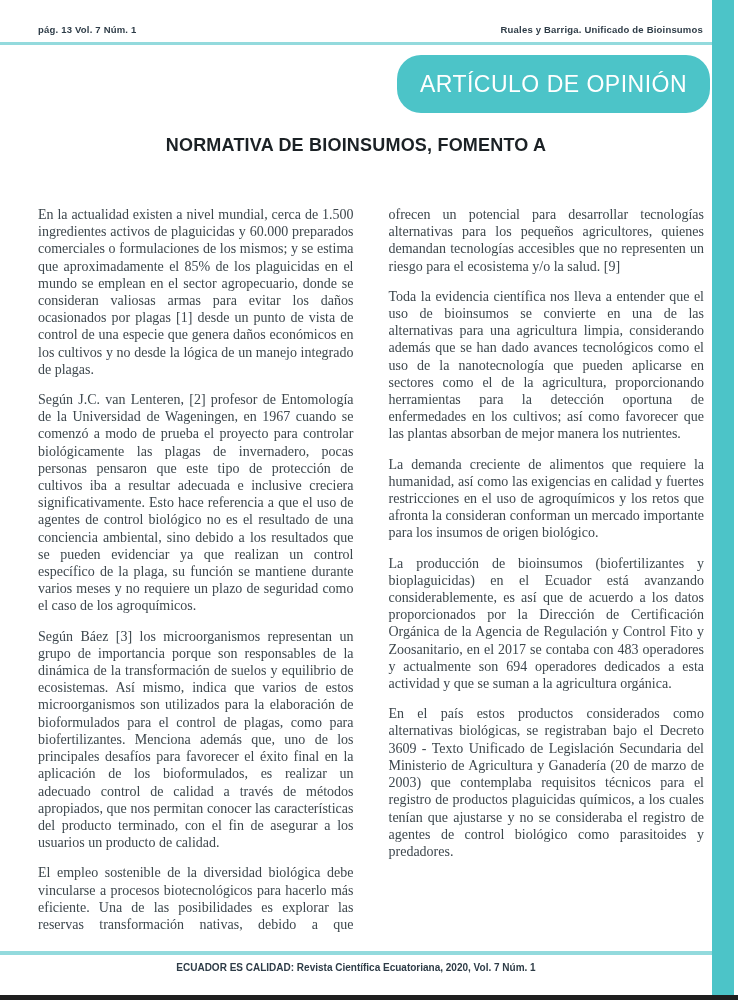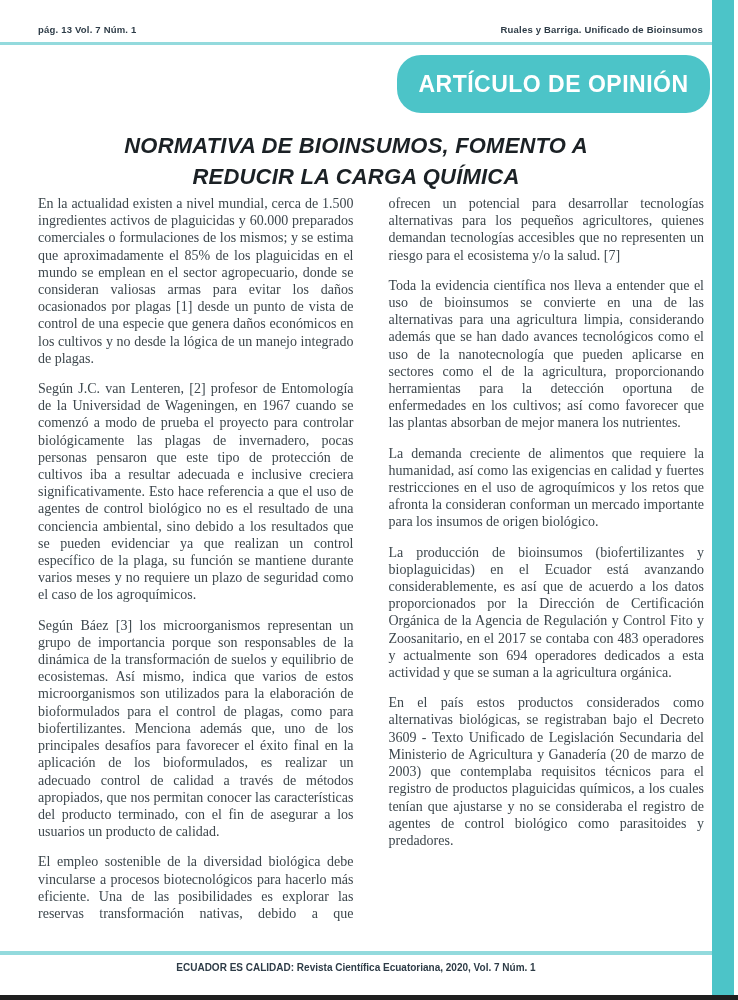--- a/index.html
+++ b/index.html
@@ -38,40 +38,39 @@
   }
   .banner {
     position: absolute;
     top: 55px; left: 397px;
     width: 313px; height: 58px;
     background: var(--accent, #4cc4c8);
     display: flex;
     align-items: center;
     justify-content: center;
     color: #ffffff;
-    font-weight: bold;
+    font-weight: normal;
     font-size: 23px;
     letter-spacing: 0.5px;
     border-radius: 24px;
   }
   .title {
     position: absolute;
     top: 130px; left: 30px;
     width: 652px;
     text-align: center;
     font-weight: bold;
-    font-size: 22px;
+    font-size: 18px;
     line-height: 31px;
     color: #1b2125;
     letter-spacing: 0.2px;
-    font-style: italic;
   }
   .body-cols {
     position: absolute;
-    top: 195px; left: 38px;
+    top: 206px; left: 38px;
     width: 666px;
     display: flex;
     gap: 35px;
   }
   .col { flex: 1 1 0; }
   .col p {
     font-family: "Liberation Serif", serif;
     font-size: 14px;
     line-height: 17.2px;
     text-align: justify;
@@ -114,32 +113,31 @@
   <div class="rule-top"></div>
 
   <div class="side-stripe"></div>
 
   <div class="banner">
     <span>ARTÍCULO DE OPINIÓN</span>
   </div>
 
   <h1 class="title">
     <div>NORMATIVA DE BIOINSUMOS, FOMENTO A</div>
-    <div>REDUCIR LA CARGA QUÍMICA</div>
   </h1>
 
   <div class="body-cols">
     <div class="col">
       <p>En la actualidad existen a nivel mundial, cerca de 1.500 ingredientes activos de plaguicidas y 60.000 preparados comerciales o formulaciones de los mismos; y se estima que aproximadamente el 85% de los plaguicidas en el mundo se emplean en el sector agropecuario, donde se consideran valiosas armas para evitar los daños ocasionados por plagas [1] desde un punto de vista de control de una especie que genera daños económicos en los cultivos y no desde la lógica de un manejo integrado de plagas.</p>
       <p>Según J.C. van Lenteren, [2] profesor de Entomología de la Universidad de Wageningen, en 1967 cuando se comenzó a modo de prueba el proyecto para controlar biológicamente las plagas de invernadero, pocas personas pensaron que este tipo de protección de cultivos iba a resultar adecuada e inclusive creciera significativamente. Esto hace referencia a que el uso de agentes de control biológico no es el resultado de una conciencia ambiental, sino debido a los resultados que se pueden evidenciar ya que realizan un control específico de la plaga, su función se mantiene durante varios meses y no requiere un plazo de seguridad como el caso de los agroquímicos.</p>
       <p>Según Báez [3] los microorganismos representan un grupo de importancia porque son responsables de la dinámica de la transformación de suelos y equilibrio de ecosistemas. Así mismo, indica que varios de estos microorganismos son utilizados para la elaboración de bioformulados para el control de plagas, como para biofertilizantes. Menciona además que, uno de los principales desafíos para favorecer el éxito final en la aplicación de los bioformulados, es realizar un adecuado control de calidad a través de métodos apropiados, que nos permitan conocer las características del producto terminado, con el fin de asegurar a los usuarios un producto de calidad.</p>
       <p class="continues">El empleo sostenible de la diversidad biológica debe vincularse a procesos biotecnológicos para hacerlo más eficiente. Una de las posibilidades es explorar las reservas transformación nativas, debido a que</p>
     </div>
     <div class="col">
-      <p>ofrecen un potencial para desarrollar tecnologías alternativas para los pequeños agricultores, quienes demandan tecnologías accesibles que no representen un riesgo para el ecosistema y/o la salud. [7]</p>
+      <p>ofrecen un potencial para desarrollar tecnologías alternativas para los pequeños agricultores, quienes demandan tecnologías accesibles que no representen un riesgo para el ecosistema y/o la salud. [9]</p>
       <p>Toda la evidencia científica nos lleva a entender que el uso de bioinsumos se convierte en una de las alternativas para una agricultura limpia, considerando además que se han dado avances tecnológicos como el uso de la nanotecnología que pueden aplicarse en sectores como el de la agricultura, proporcionando herramientas para la detección oportuna de enfermedades en los cultivos; así como favorecer que las plantas absorban de mejor manera los nutrientes.</p>
       <p>La demanda creciente de alimentos que requiere la humanidad, así como las exigencias en calidad y fuertes restricciones en el uso de agroquímicos y los retos que afronta la consideran conforman un mercado importante para los insumos de origen biológico.</p>
       <p>La producción de bioinsumos (biofertilizantes y bioplaguicidas) en el Ecuador está avanzando considerablemente, es así que de acuerdo a los datos proporcionados por la Dirección de Certificación Orgánica de la Agencia de Regulación y Control Fito y Zoosanitario, en el 2017 se contaba con 483 operadores y actualmente son 694 operadores dedicados a esta actividad y que se suman a la agricultura orgánica.</p>
       <p>En el país estos productos considerados como alternativas biológicas, se registraban bajo el Decreto 3609 - Texto Unificado de Legislación Secundaria del Ministerio de Agricultura y Ganadería (20 de marzo de 2003) que contemplaba requisitos técnicos para el registro de productos plaguicidas químicos, a los cuales tenían que ajustarse y no se consideraba el registro de agentes de control biológico como parasitoides y predadores.</p>
     </div>
   </div>
 
   <div class="rule-bottom"></div>
 
   <div class="footer-line">ECUADOR ES CALIDAD: Revista Científica Ecuatoriana, 2020, Vol. 7 Núm. 1</div>

